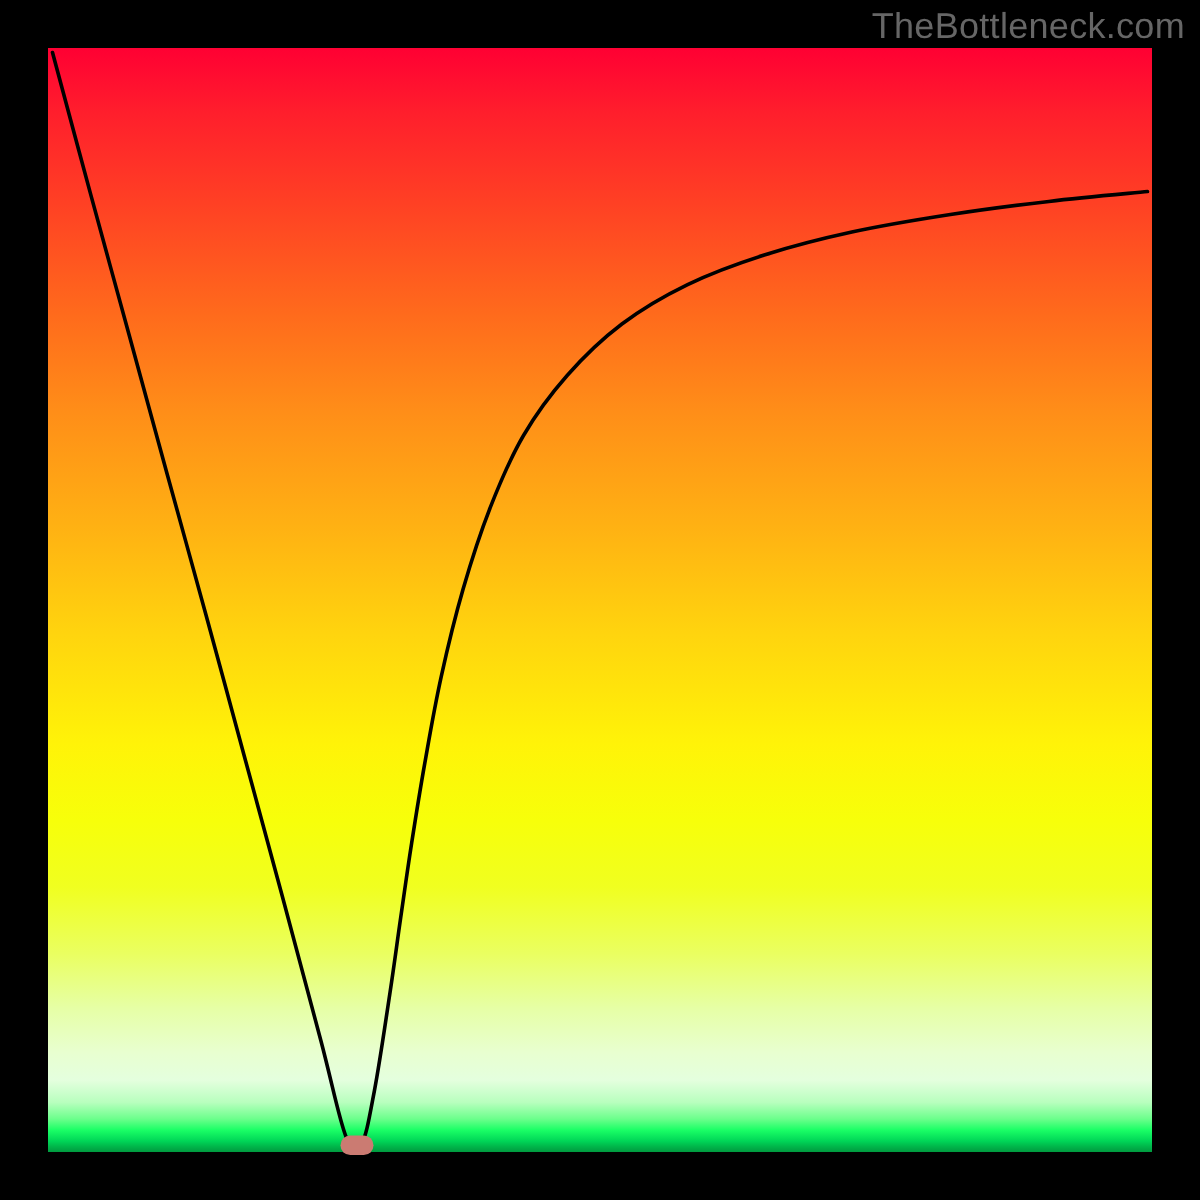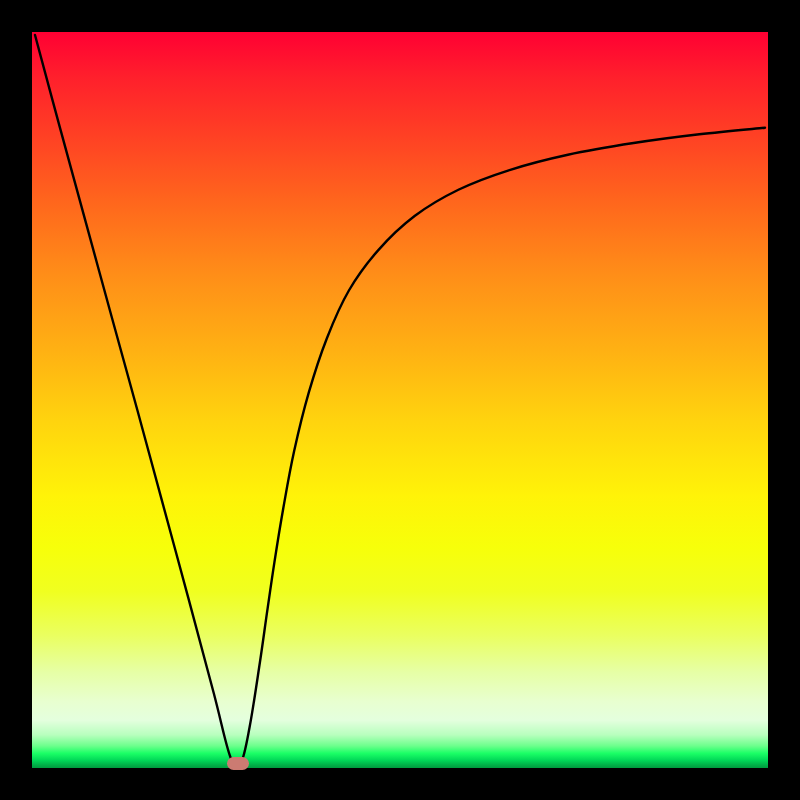--- a/index.html
+++ b/index.html
@@ -82,13 +82,14 @@
 </head>
 <body>
 
 <div class="frame">
   <div class="plot">
     <svg class="curve" viewBox="0 0 736 736" preserveAspectRatio="none">
       <path d="M3.00 3.00 C7.60 20.08,19.35 64.00,28.55 97.90 C37.75 131.80,44.90 157.70,54.10 191.34 C63.30 224.98,70.45 251.27,79.65 284.78 C88.85 318.29,96.00 343.85,105.20 377.49 C114.40 411.13,121.55 437.76,130.75 471.66 C139.95 505.56,147.10 531.67,156.30 565.83 C165.50 599.99,174.23 632.68,181.85 661.46 C189.47 690.24,193.78 713.22,198.64 725.70 C203.50 738.18,205.44 736.33,208.86 730.81 C212.28 725.29,214.20 713.04,217.62 695.04 C221.04 677.04,224.69 651.56,227.84 630.80 C230.99 610.04,232.51 597.83,235.14 579.70 C237.77 561.57,239.55 548.59,242.44 530.06 C245.33 511.53,247.65 496.74,251.20 476.77 C254.75 456.80,257.55 439.99,262.15 419.10 C266.75 398.21,270.84 381.07,276.75 360.70 C282.66 340.33,287.77 324.35,295.00 305.95 C302.23 287.55,307.70 274.27,316.90 258.50 C326.10 242.73,334.27 231.75,346.10 218.35 C357.93 204.95,368.15 194.95,382.60 184.04 C397.05 173.13,409.32 166.04,426.40 157.76 C443.48 149.48,457.79 144.36,477.50 138.05 C497.21 131.74,513.56 127.58,535.90 122.72 C558.24 117.86,577.95 114.72,601.60 111.04 C625.25 107.36,643.65 105.04,667.30 102.28 C690.95 99.52,721.17 96.89,733.00 95.71"></path>
     </svg>
     <div class="marker" style="left: 194.94px; top: 725px; background: rgb(203, 123, 114);"></div>
   </div>
+  <div class="watermark">TheBottleneck.com</div>
 </div>
 
 </body></html>

